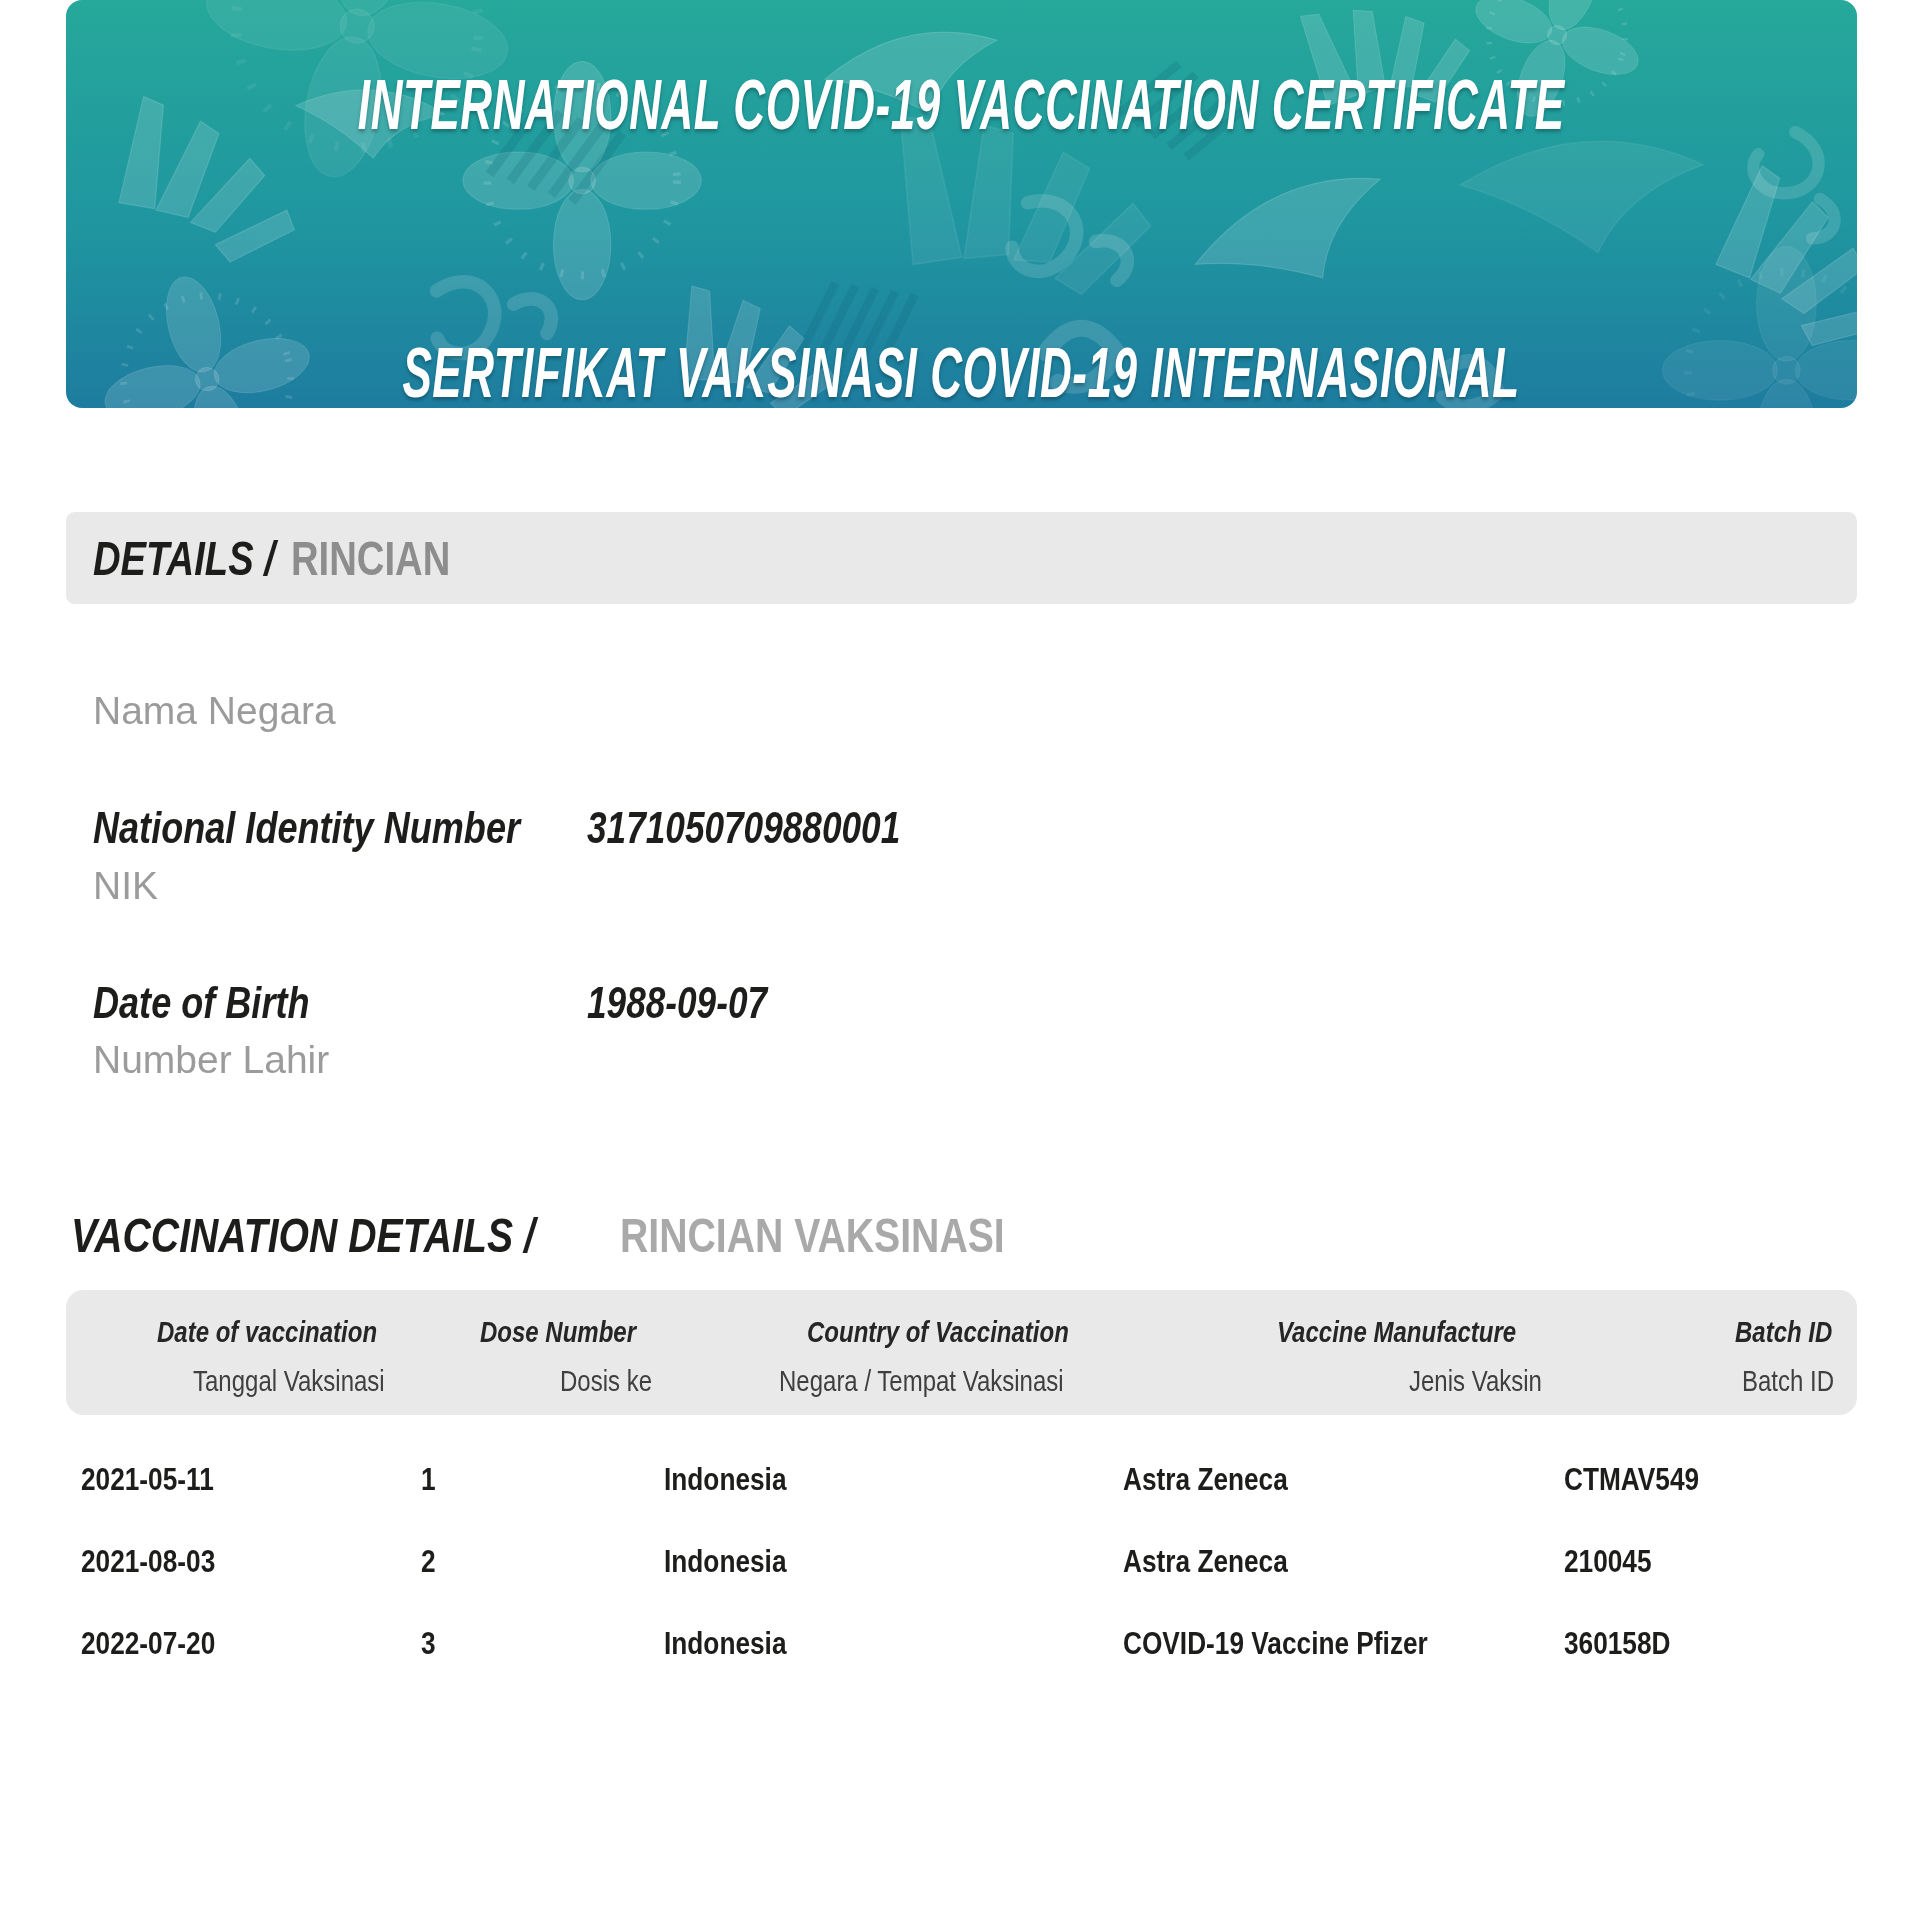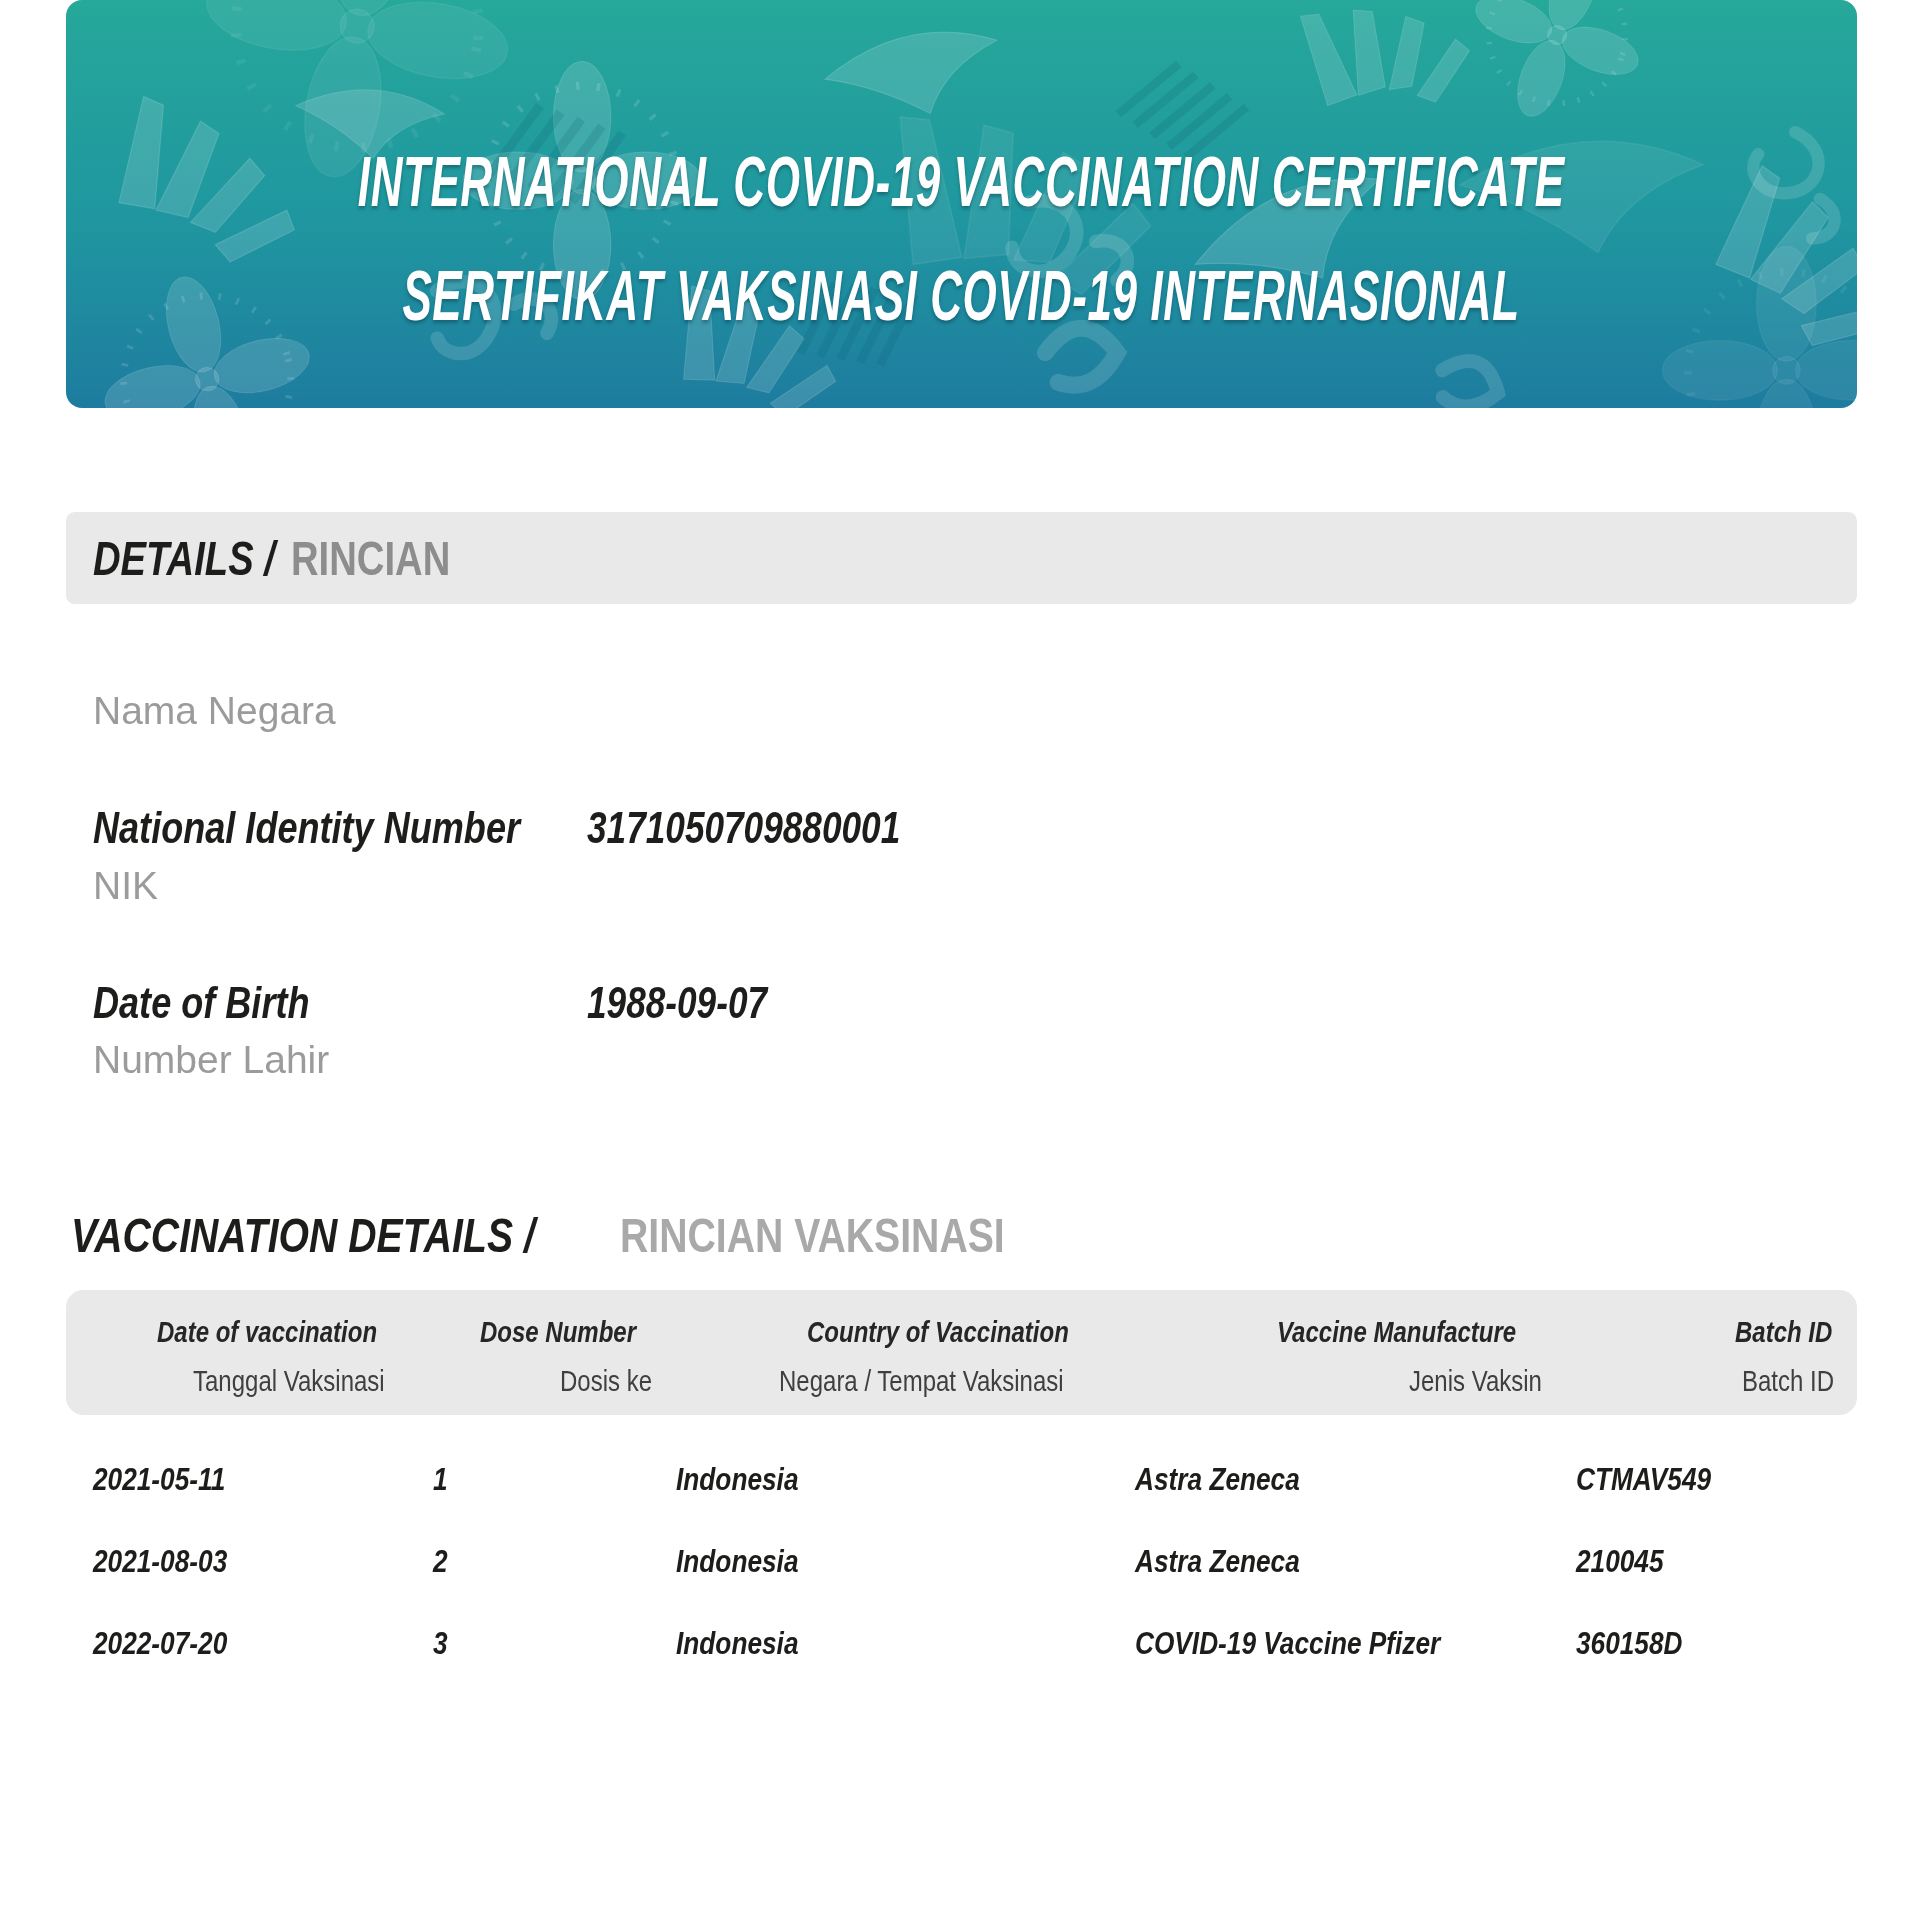--- a/index.html
+++ b/index.html
@@ -23,21 +23,21 @@
 
   
   .banner{
     position:absolute;left:66px;top:0;width:1791px;height:408px;
     border-radius:16px;overflow:hidden;
     background:linear-gradient(180deg,var(--banner-top) 0%,#1f96a0 55%,var(--banner-bottom) 100%);
   }
   .banner svg.batik{position:absolute;inset:0;width:100%;height:100%;}
   .banner-titles{
     position:absolute;inset:0;display:flex;flex-direction:column;
-    align-items:center;justify-content:center;padding-top:69px;
+    align-items:center;justify-content:space-between;padding-top:69px;
   }
   .banner-title{
     color:#ffffff;font-weight:bold;font-style:italic;
     font-size:71px;line-height:71px;letter-spacing:0.9px;white-space:nowrap;
     text-shadow:0 2.6px 4.4px rgba(0,40,50,.35);
   }
   .banner-title .cond{display:inline-block;transform:scaleX(.62);transform-origin:50% 50%;}
   .banner-title + .banner-title{margin-top:43px;}
 
   
@@ -75,21 +75,21 @@
     display:grid;grid-template-columns:340px 243px 459px 441px auto;
     padding:24px 0 0 26.5px;
   }
   .th .en{font-size:30px;line-height:35px;font-weight:bold;font-style:italic;color:#262626;
           display:inline-block;transform:scaleX(.80);transform-origin:0 50%;white-space:nowrap;}
   .th .id{font-size:30px;line-height:35px;color:var(--text-th-sub);margin-top:14px;
           display:inline-block;transform:scaleX(.80);transform-origin:0 50%;white-space:nowrap;}
   .th{overflow:visible;text-align:right;}
 
   .tbody{
-    position:absolute;left:66px;top:1415px;width:1791px;font-style:italic;
+    position:absolute;left:54px;top:1415px;width:1791px;
   }
   .trow{
     display:grid;grid-template-columns:340px 243px 459px 441px auto;
     padding-left:26.5px;margin-top:0;
   }
   .trow:first-child{padding-top:44px;}
   .trow + .trow{margin-top:41px;}
   .td{font-size:32px;line-height:41px;font-weight:bold;color:var(--text-dark);white-space:nowrap;}
   .td .cond{display:inline-block;transform:scaleX(.82);transform-origin:0 50%;}
 </style>

